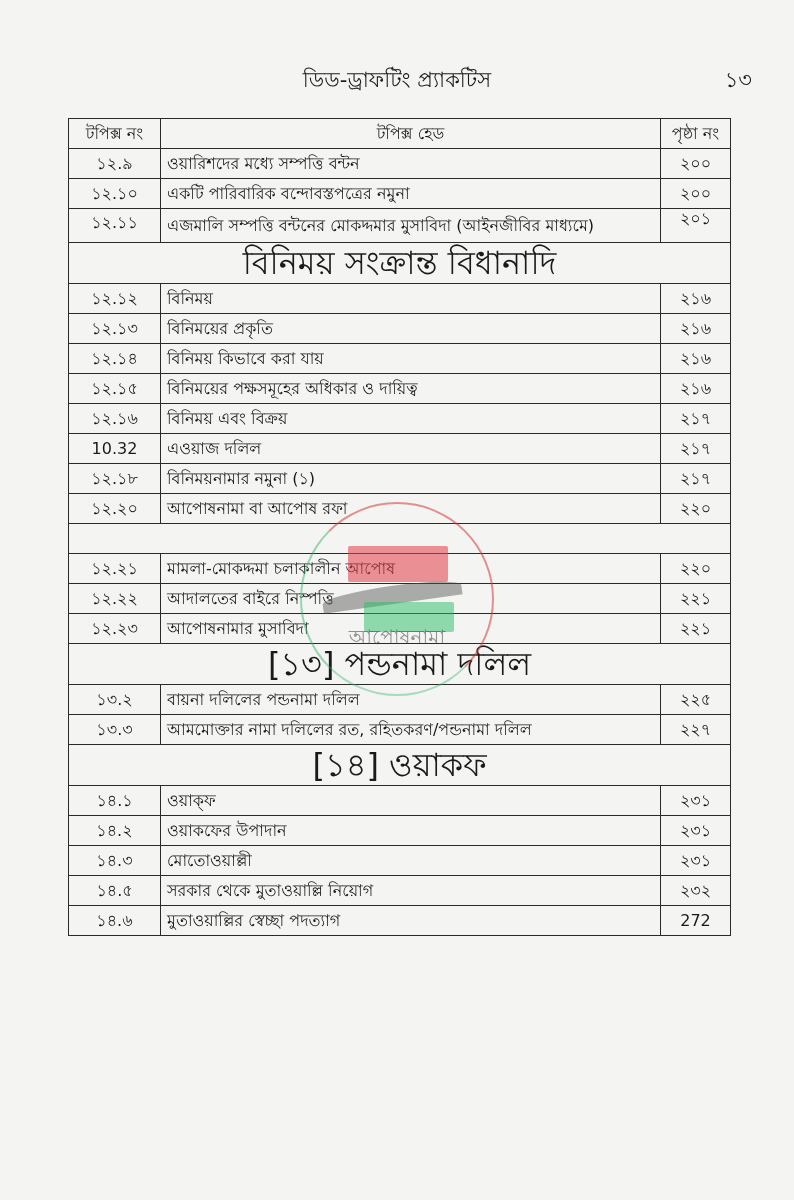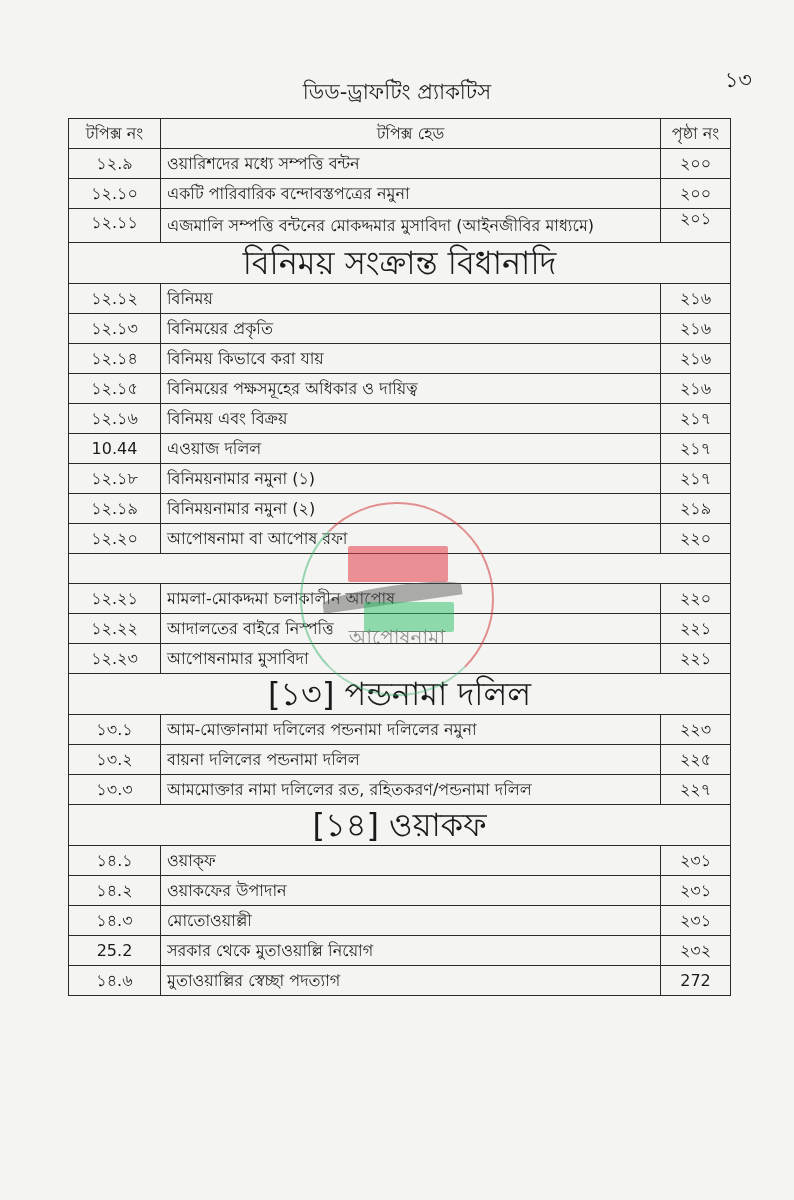--- a/index.html
+++ b/index.html
@@ -4,21 +4,21 @@
 <style>
   html, body { margin:0; padding:0; }
   body {
     width:794px; height:1200px; overflow:hidden;
     background:#f4f4f2;
     font-family:"DejaVu Sans", sans-serif;
     color:#1a1a1a;
     position:relative;
   }
   .page-header { position:absolute; top:62px; left:0; width:794px; height:40px; }
-  .running-title { position:absolute; left:0; width:794px; text-align:center; top:2px; font-size:21px;margin-top:12px; }
+  .running-title { position:absolute; left:0; width:794px; text-align:center; top:2px; font-size:21px; }
   .page-number { position:absolute; right:42px; top:2px; font-size:21px;font-family:Liberation Serif, serif; }
   table.toc {
     position:absolute; left:68px; top:118px; width:663px;
     border-collapse:collapse; table-layout:fixed;
     font-size:16px;
   }
   table.toc td, table.toc th {
     border:1.6px solid #2a2a2a; padding:0 6px; height:29px;
     line-height:1.25; vertical-align:middle; font-weight:normal;
     overflow:hidden;
@@ -102,35 +102,30 @@
         <td class="num">১২.১৫</td>
         <td>বিনিময়ের পক্ষসমূহের অধিকার ও দায়িত্ব</td>
         <td class="num">২১৬</td>
       </tr>
     <tr>
         <td class="num">১২.১৬</td>
         <td>বিনিময় এবং বিক্রয়</td>
         <td class="num">২১৭</td>
       </tr>
     <tr>
-        <td class="num">10.44</td>
+        <td class="num">10.32</td>
         <td>এওয়াজ দলিল</td>
         <td class="num">২১৭</td>
       </tr>
     <tr>
         <td class="num">১২.১৮</td>
         <td>বিনিময়নামার নমুনা (১)</td>
         <td class="num">২১৭</td>
       </tr>
     <tr>
-        <td class="num">১২.১৯</td>
-        <td>বিনিময়নামার নমুনা (২)</td>
-        <td class="num">২১৯</td>
-      </tr>
-    <tr>
         <td class="num">১২.২০</td>
         <td>আপোষনামা বা আপোষ রফা</td>
         <td class="num">২২০</td>
       </tr>
 
     <tr class="blank">
         <td colspan="3"></td>
       </tr>
 
     <tr>
@@ -147,25 +142,20 @@
         <td class="num">১২.২৩</td>
         <td>আপোষনামার মুসাবিদা</td>
         <td class="num">২২১</td>
       </tr>
 
     <tr class="section">
       <td colspan="3">[১৩] পন্ডনামা দলিল</td>
     </tr>
 
     <tr>
-        <td class="num">১৩.১</td>
-        <td>আম-মোক্তানামা দলিলের পন্ডনামা দলিলের নমুনা</td>
-        <td class="num">২২৩</td>
-      </tr>
-    <tr>
         <td class="num">১৩.২</td>
         <td>বায়না দলিলের পন্ডনামা দলিল</td>
         <td class="num">২২৫</td>
       </tr>
     <tr>
         <td class="num">১৩.৩</td>
         <td>আমমোক্তার নামা দলিলের রত, রহিতকরণ/পন্ডনামা দলিল</td>
         <td class="num">২২৭</td>
       </tr>
 
@@ -182,21 +172,21 @@
         <td class="num">১৪.২</td>
         <td>ওয়াকফের উপাদান</td>
         <td class="num">২৩১</td>
       </tr>
     <tr>
         <td class="num">১৪.৩</td>
         <td>মোতোওয়াল্লী</td>
         <td class="num">২৩১</td>
       </tr>
     <tr>
-        <td class="num">25.2</td>
+        <td class="num">১৪.৫</td>
         <td>সরকার থেকে মুতাওয়াল্লি নিয়োগ</td>
         <td class="num">২৩২</td>
       </tr>
     <tr>
         <td class="num">১৪.৬</td>
         <td>মুতাওয়াল্লির স্বেচ্ছা পদত্যাগ</td>
         <td class="num">272</td>
       </tr>
   </tbody>
 </table>

